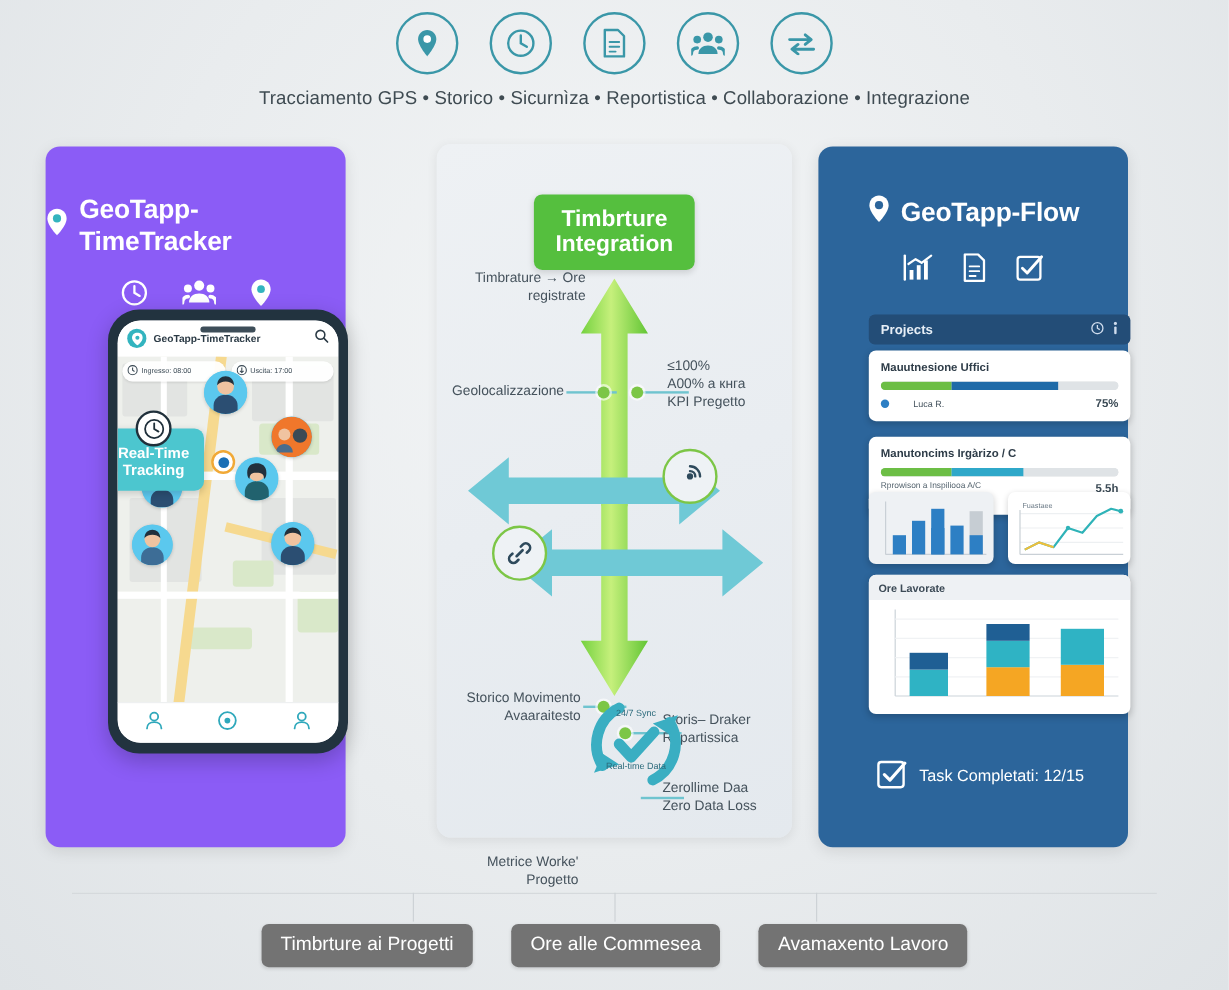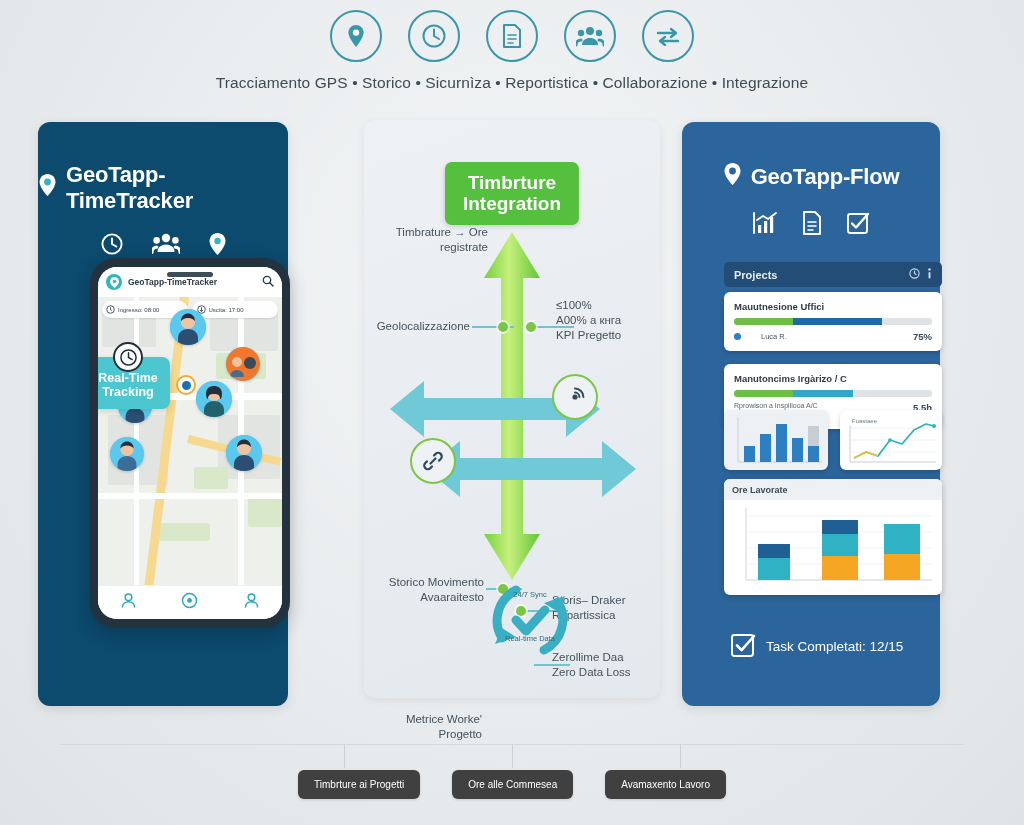--- a/index.html
+++ b/index.html
@@ -19,21 +19,21 @@
     background:transparent;
   }
   .hdr-ic svg { display:block; }
   .hdr-caption {
     margin-top:12px; font-size:15.5px; color:#3f4b52; letter-spacing:.1px;
     font-family:"Liberation Sans", sans-serif;
   }
 
   
   .panel { position:absolute; border-radius:12px; }
-  .panel-left  { left:38px;  top:122px; width:250px; height:584px; background:#0c4a6e;
+  .panel-left  { left:38px;  top:122px; width:250px; height:584px; background:#8b5cf6;
                  box-shadow:0 3px 12px rgba(0,0,0,.10); }
   .panel-mid   { left:364px; top:120px; width:296px; height:578px;
                  background:linear-gradient(160deg,#eef1f4 0%,#e4e9ee 100%);
                  box-shadow:0 2px 9px rgba(0,0,0,.07); }
   .panel-right { left:682px; top:122px; width:258px; height:584px; background:#2c659b;
                  box-shadow:0 3px 12px rgba(0,0,0,.10); }
 
   
   .lp-title { display:flex; align-items:center; justify-content:center; gap:9px;
               margin-top:40px; color:#fff; font-size:22px; font-weight:bold; letter-spacing:-.2px; }
@@ -118,21 +118,21 @@
   .big-card-hdr { height:21px; background:#eef1f4; display:flex; align-items:center;
                   padding:0 8px; font-size:9px; color:#3d4b57; font-weight:bold; }
   .task-row { position:absolute; left:48px; top:510px; display:flex; align-items:center; gap:10px;
               color:#fff; font-size:13.5px; }
 
   
   .divider { position:absolute; left:60px; top:744px; width:904px; height:1px; background:#d5d9dc; }
   .tick { position:absolute; top:744px; width:1px; height:24px; background:#cdd2d6; }
   .btn-row { position:absolute; top:770px; left:0; width:1024px;
              display:flex; justify-content:center; gap:32px; }
-  .btn { background:#404040; color:#fff; font-size:10px; border-radius:6px;
+  .btn { background:#737373; color:#fff; font-size:16px; border-radius:6px;
          padding:9px 16px; border:none; cursor:pointer; font-family:"Liberation Sans",sans-serif;
          box-shadow:0 1px 3px rgba(0,0,0,.13); white-space:nowrap; }
 </style>
 </head>
 <body>
 
 <div class="header">
   <div class="hdr-icons">
     <div class="hdr-ic">
       <svg width="24" height="26" viewBox="0 0 24 26">

